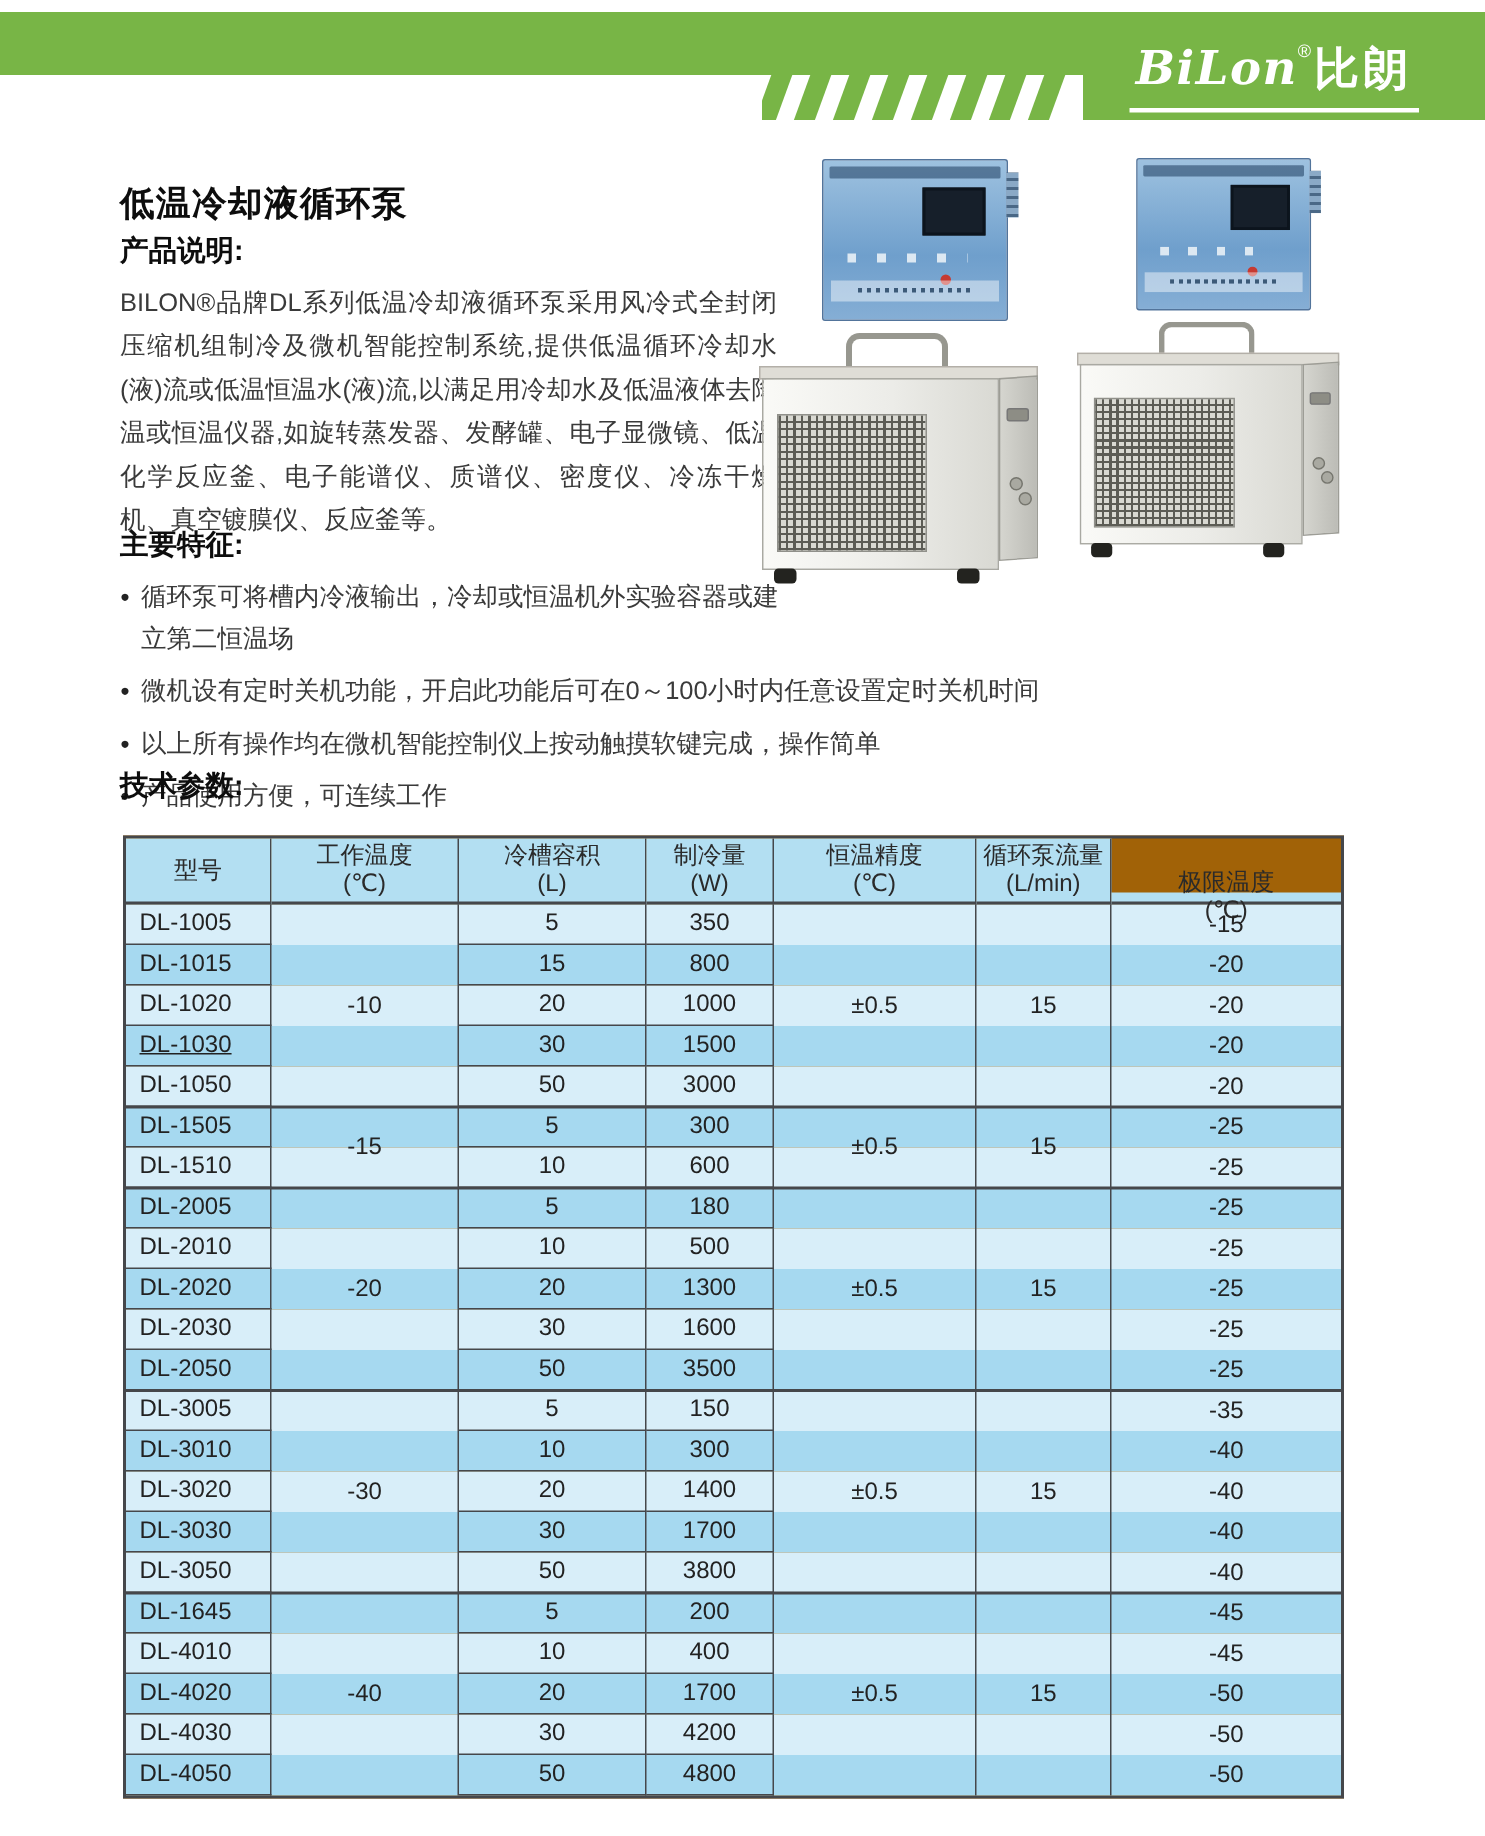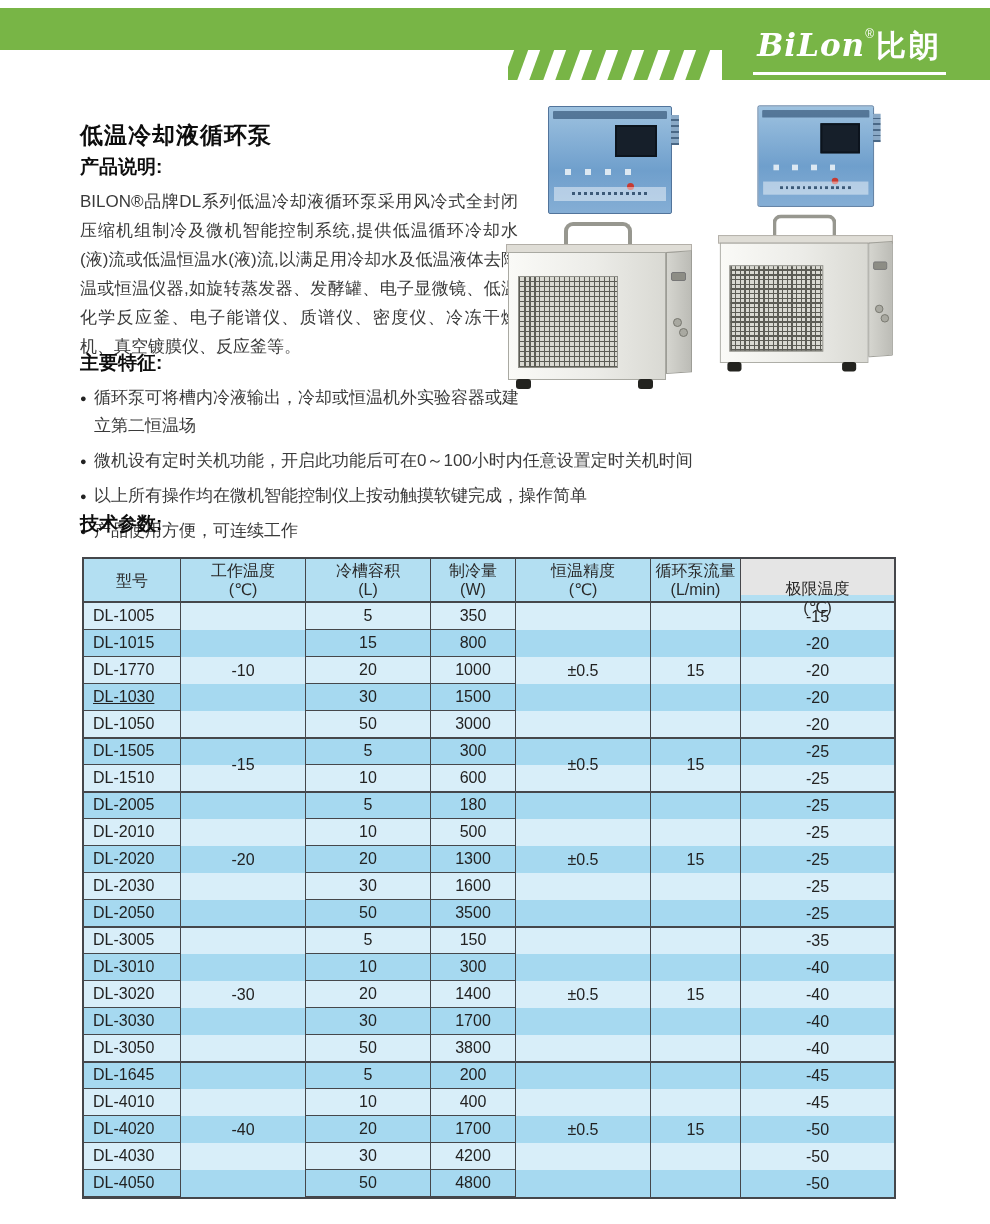--- a/index.html
+++ b/index.html
@@ -67,21 +67,21 @@
   .tech-heading{position:absolute;left:80px;top:511px;font-size:19px;font-weight:bold;color:#0d0d0d;}
 
   
   .spec-table{
     position:absolute;left:82px;top:557px;
     display:grid;
     grid-template-columns:97px 125px 125px 85px 135px 90px 153px;
     grid-template-rows:44px repeat(22,27px);
     width:810px;box-sizing:content-box;
     border:2px solid var(--bd);
-    background:#e5e5e5;
+    background:#a16207;
   }
   .rowbg{z-index:0;}
   .rowbg.light{background:var(--rowlight);}
   .rowbg.dark{background:var(--rowdark);}
   .th{z-index:1;background:var(--headbg);border-right:1px solid var(--bd);border-bottom:2px solid var(--bd);
       display:flex;flex-direction:column;justify-content:center;align-items:center;
       font-size:16px;line-height:19px;color:#2a2a2a;}
   .th.last{border-right:none;}
   .cell{z-index:1;display:flex;align-items:center;justify-content:center;font-size:16px;color:#222;border-right:1px solid var(--bd);}
   .cell.model{justify-content:flex-start;padding-left:9px;border-bottom:1px solid var(--bd);}
@@ -209,21 +209,21 @@
       <div class="cell model" style="grid-area: 2 / 1;">DL-1005</div>
       <div class="cell volume" style="grid-area: 2 / 3;">5</div>
       <div class="cell cooling" style="grid-area: 2 / 4;">350</div>
       <div class="cell limit" style="grid-area: 2 / 7;">-15</div>
       <div class="rowbg dark" style="grid-area: 3 / 1 / auto / -1;"></div>
       <div class="cell model" style="grid-area: 3 / 1;">DL-1015</div>
       <div class="cell volume" style="grid-area: 3 / 3;">15</div>
       <div class="cell cooling" style="grid-area: 3 / 4;">800</div>
       <div class="cell limit" style="grid-area: 3 / 7;">-20</div>
       <div class="rowbg light" style="grid-area: 4 / 1 / auto / -1;"></div>
-      <div class="cell model" style="grid-area: 4 / 1;">DL-1770</div>
+      <div class="cell model" style="grid-area: 4 / 1;">DL-1020</div>
       <div class="cell volume" style="grid-area: 4 / 3;">20</div>
       <div class="cell cooling" style="grid-area: 4 / 4;">1000</div>
       <div class="cell limit" style="grid-area: 4 / 7;">-20</div>
       <div class="rowbg dark" style="grid-area: 5 / 1 / auto / -1;"></div>
       <div class="cell model" style="grid-area: 5 / 1; text-decoration: underline;">DL-1030</div>
       <div class="cell volume" style="grid-area: 5 / 3;">30</div>
       <div class="cell cooling" style="grid-area: 5 / 4;">1500</div>
       <div class="cell limit" style="grid-area: 5 / 7;">-20</div>
       <div class="rowbg light" style="grid-area: 6 / 1 / auto / -1;"></div>
       <div class="cell model" style="grid-area: 6 / 1;">DL-1050</div>

